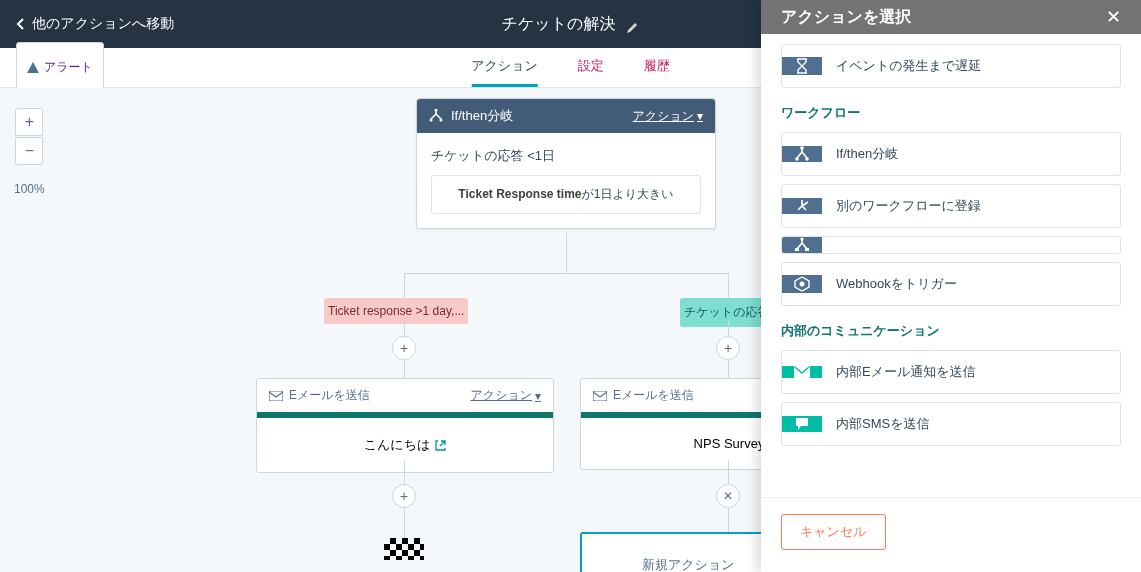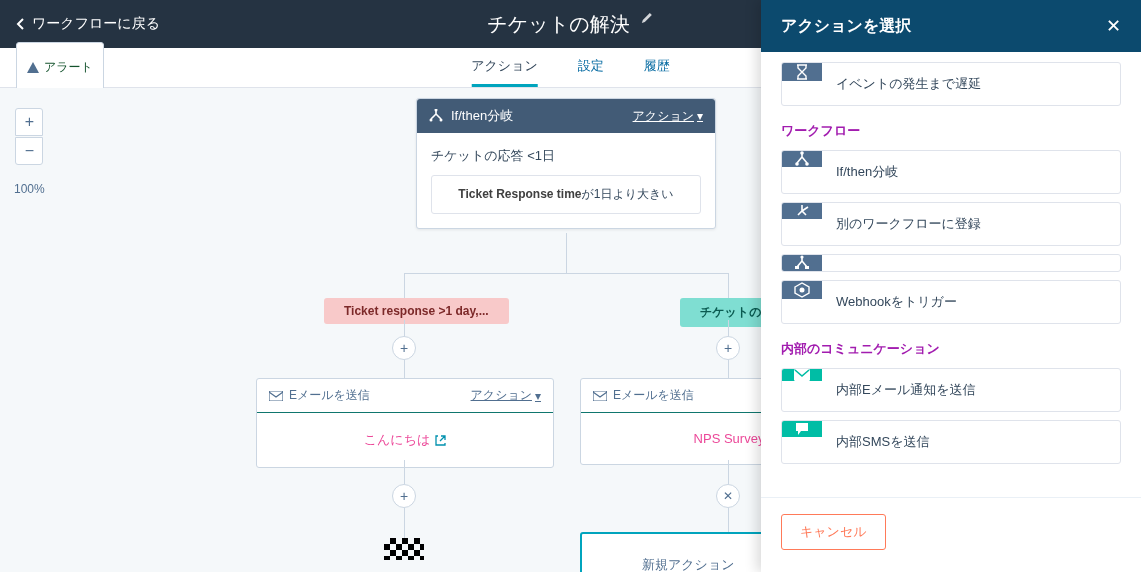--- a/index.html
+++ b/index.html
@@ -1,95 +1,95 @@
 <!DOCTYPE html>
 <html><head>
 <meta charset="utf-8">
 <style>
 * { box-sizing: border-box; margin: 0; padding: 0; font-family: -apple-system, BlinkMacSystemFont, "Segoe UI", "Helvetica Neue", Arial, sans-serif; }
 body { width: 1141px; height: 572px; overflow: hidden; position: relative; background: #f5f8fa; }
 
 .top-header { background: #253342; color: #fff; height: 48px; display: flex; align-items: center; padding: 0 16px; }
 .back-link { display: flex; align-items: center; gap: 6px; font-size: 14px; cursor: pointer; font-weight: 500; }
-.header-title { position: absolute; left: 50%; transform: translateX(-50%); font-size: 20px; display: flex; align-items: flex-start; gap: 10px; }
+.header-title { position: absolute; left: 50%; transform: translateX(-50%); font-size: 16px; display: flex; align-items: flex-end; gap: 10px; }
 .pencil { opacity: 0.8; }
 
 .subbar { background: #fff; border-bottom: 1px solid #dfe3eb; height: 40px; display: flex; align-items: center; position: relative; }
-.alert-btn { margin-left: 16px; border: 1px solid #cbd6e2; background: #fff; padding: 16px 10px; font-size: 12px; color: #14532d; border-radius: 3px; display: flex; align-items: center; gap: 5px; cursor: pointer; }
+.alert-btn { margin-left: 16px; border: 1px solid #cbd6e2; background: #fff; padding: 16px 10px; font-size: 12px; color: #4c1d95; border-radius: 3px; display: flex; align-items: center; gap: 5px; cursor: pointer; }
 .tabs { position: absolute; left: 50%; transform: translateX(-50%); display: flex; gap: 40px; height: 100%; align-items: center; }
-.tab { font-size: 13px; color: #0369a1; cursor: pointer; height: 100%; display: flex; align-items: center; border-bottom: 3px solid transparent; }
+.tab { font-size: 13px; color: #be185d; cursor: pointer; height: 100%; display: flex; align-items: center; border-bottom: 3px solid transparent; }
 .tab.active { color: #33475b; border-bottom-color: #00a4bd; font-weight: 500; }
 
 .canvas { position: absolute; top: 88px; left: 0; right: 0; bottom: 0; background: #f5f8fa; overflow: hidden; }
 
 .zoom-controls { position: absolute; top: 20px; left: 14px; display: flex; flex-direction: column; align-items: center; gap: 2px; z-index: 5; }
 .zoom-btn { width: 28px; height: 28px; background: #fff; border: 1px solid #cbd6e2; display: flex; align-items: center; justify-content: center; font-size: 16px; color: #516f90; cursor: pointer; }
 .zoom-btn:first-child { border-radius: 3px 3px 0 0; }
 .zoom-btn:nth-child(2) { border-radius: 0 0 3px 3px; margin-top: -1px; }
 .zoom-label { font-size: 12px; color: #516f90; margin-top: 15px; }
 
 .node { position: absolute; background: #fff; border: 1px solid #cbd6e2; border-radius: 3px; box-shadow: 0 1px 3px rgba(0,0,0,0.08); }
 .node-header { background: #425b76; color: #fff; padding: 8px 12px; font-size: 13px; display: flex; align-items: center; justify-content: space-between; border-radius: 3px 3px 0 0; }
 .node-header-left { display: flex; align-items: center; gap: 8px; }
 .node-action { font-size: 12px; text-decoration: underline; cursor: pointer; display: flex; align-items: center; gap: 3px; }
 .node-body { padding: 14px; font-size: 13px; color: #33475b; }
 .condition-inner { border: 1px solid #dfe3eb; border-radius: 3px; padding: 10px 14px; margin-top: 10px; text-align: center; font-size: 12px; }
 .bold-teal { color: #404040; font-weight: 600; }
 
-.chip { position: absolute; padding: 6px 20px; font-size: 12px; font-weight: 700; border-radius: 3px; white-space: nowrap; }
+.chip { position: absolute; padding: 6px 4px; font-size: 12px; font-weight: 400; border-radius: 3px; white-space: nowrap; }
 .chip-red { background: #f8c9c9; color: #7c2929; }
 .chip-green { background: #7fded2; color: #0a5a50; }
 
 .plus-btn { position: absolute; width: 24px; height: 24px; border: 1px solid #cbd6e2; background: #fff; border-radius: 50%; display: flex; align-items: center; justify-content: center; color: #516f90; font-size: 14px; cursor: pointer; }
 .close-btn-round { position: absolute; width: 24px; height: 24px; border: 1px solid #cbd6e2; background: #fff; border-radius: 50%; display: flex; align-items: center; justify-content: center; color: #516f90; font-size: 12px; cursor: pointer; }
 
 .email-node { position: absolute; background: #fff; border: 1px solid #cbd6e2; border-radius: 3px; }
-.email-header { padding: 8px 12px; font-size: 12px; color: #516f90; display: flex; align-items: center; justify-content: space-between; border-bottom: 1px solid #0f766e; }
+.email-header { padding: 8px 12px; font-size: 12px; color: #516f90; display: flex; align-items: center; justify-content: space-between; border-bottom: 6px solid #0f766e; }
 .email-header-left { display: flex; align-items: center; gap: 6px; }
 .email-action { text-decoration: underline; cursor: pointer; display: flex; align-items: center; gap: 3px; }
-.email-body { padding: 18px; text-align: center; font-size: 13px; color: #ec4899; font-weight: 500; display: flex; align-items: center; justify-content: center; gap: 5px; }
+.email-body { padding: 18px; text-align: center; font-size: 13px; color: #000000; font-weight: 500; display: flex; align-items: center; justify-content: center; gap: 5px; }
 
 .line { position: absolute; background: #cbd6e2; }
 .line-v { width: 1px; }
 .line-h { height: 1px; }
 
 .new-action-node { position: absolute; border: 2px solid #00a4bd; border-radius: 3px; background: #fff; padding: 22px 60px; font-size: 13px; color: #516f90; }
 
 .checker { position: absolute; width: 40px; height: 22px; background-image:
   linear-gradient(45deg,#000 25%,transparent 25%),linear-gradient(-45deg,#000 25%,transparent 25%),
   linear-gradient(45deg,transparent 75%,#000 75%),linear-gradient(-45deg,transparent 75%,#000 75%);
   background-size: 12px 12px; background-position: 0 0,0 6px,6px -6px,-6px 0; }
 
 
 .side-panel { position: absolute; top: 0; right: 0; width: 380px; height: 572px; background: #fff; box-shadow: -4px 0 12px rgba(0,0,0,0.15); z-index: 20; display: flex; flex-direction: column; }
-.panel-header { background: #0c4a6e; color: #fff; padding: 15px 20px; display: flex; align-items: center; justify-content: space-between; }
+.panel-header { background: #737373; color: #fff; padding: 6px 20px; display: flex; align-items: center; justify-content: space-between; }
 .panel-title { font-size: 16px; font-weight: 600; }
 .panel-close { cursor: pointer; font-size: 18px; }
 .panel-body { flex: 1; overflow-y: auto; padding: 10px 20px 0 20px; }
-.action-row { display: flex; align-items: flex-start; border: 1px solid #dfe3eb; border-radius: 3px; margin-bottom: 8px; cursor: pointer; overflow: hidden; }
+.action-row { display: flex; align-items: center; border: 1px solid #dfe3eb; border-radius: 3px; margin-bottom: 8px; cursor: pointer; overflow: hidden; }
 .action-icon { width: 40px; background: #516f90; color: #fff; display: flex; align-items: center; justify-content: center; flex-shrink: 0; }
 .action-icon.teal { background: #00bda5; }
 .action-label { padding: 12px 14px; font-size: 13px; color: #33475b; }
-.section-title { font-size: 13px; font-weight: 600; color: #a21caf; margin: 16px 0 10px 0; }
+.section-title { font-size: 13px; font-weight: 600; color: #0f766e; margin: 16px 0 10px 0; }
 .panel-footer { padding: 16px 20px 22px 20px; border-top: 1px solid #eaf0f6; }
 .cancel-btn { border: 1px solid #ff7a59; color: #ff7a59; background: #fff; padding: 8px 18px; font-size: 13px; border-radius: 3px; cursor: pointer; }
 
 svg { display: block; }
 </style>
 </head>
 <body>
 
 <div class="top-header">
   <div class="back-link">
     <span>
       <svg width="10" height="12" viewBox="0 0 10 12">
           <path d="M7 1 L2 6 L7 11" stroke="#fff" stroke-width="2" fill="none"></path>
         </svg>
     </span>
-    <span>ワークフローに戻る</span>
+    <span>他のアクションへ移動</span>
   </div>
   <div class="header-title">
     <span>チケットの解決</span>
     <span class="pencil">
       <svg width="14" height="14" viewBox="0 0 14 14">
           <path d="M2 12 L3 9 L10 2 L12 4 L5 11 L2 12 Z" fill="#fff"></path>
         </svg>
     </span>
   </div>
 </div>

